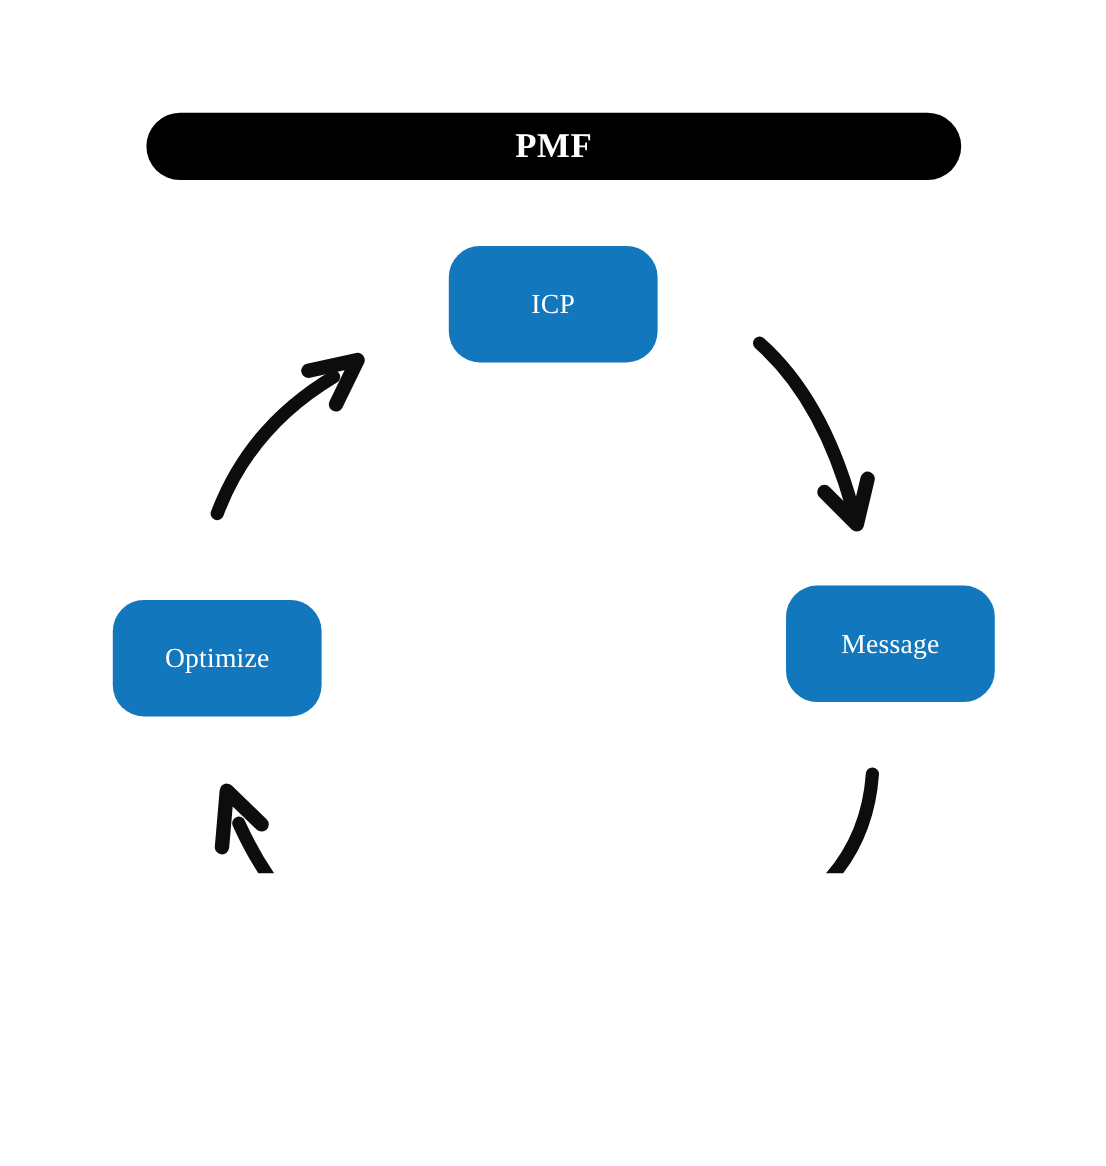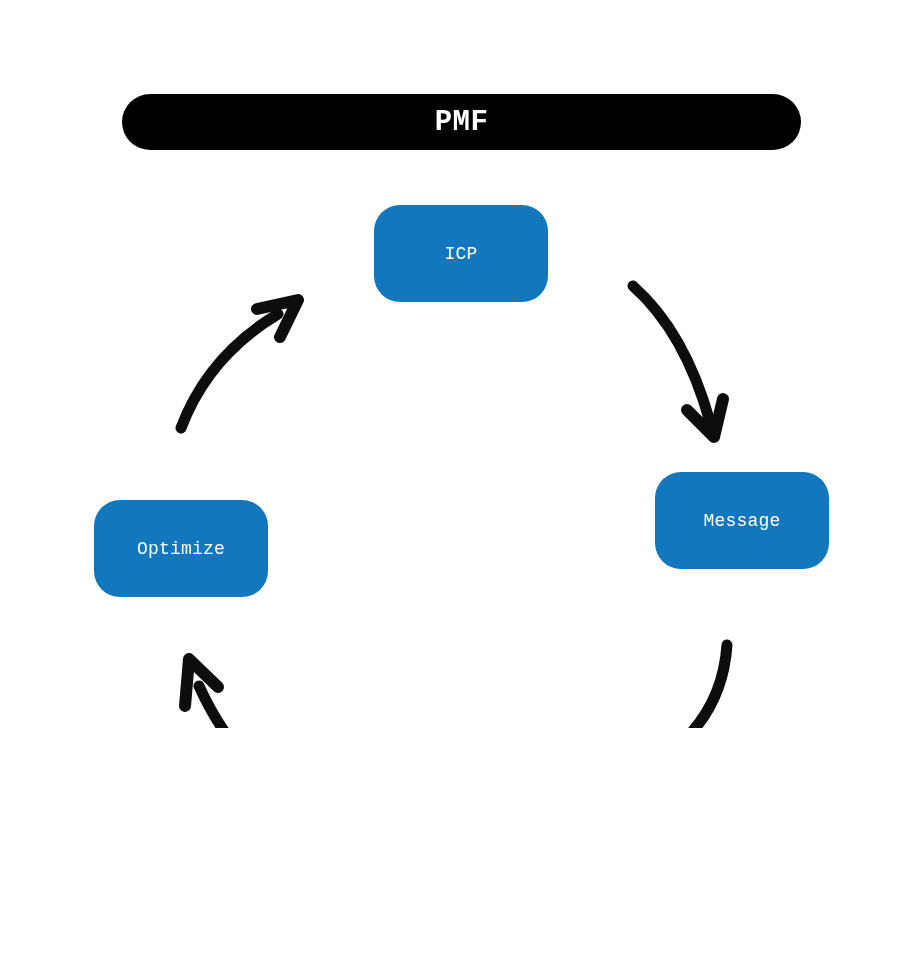--- a/index.html
+++ b/index.html
@@ -5,21 +5,21 @@
   html, body {
     margin: 0;
     padding: 0;
     background: #ffffff;
   }
   .canvas {
     position: relative;
     width: 922px;
     height: 728px;
     background: var(--background, #ffffff);
-    font-family: Liberation Mono, monospace;
+    font-family: Liberation Serif, serif;
     overflow: hidden;
   }
   .title-pill {
     position: absolute;
     left: 122px;
     top: 94px;
     width: 679px;
     height: 56px;
     border-radius: 28px;
     background: var(--title-fill, #000000);
@@ -34,26 +34,26 @@
   .node {
     position: absolute;
     width: 174px;
     height: 97px;
     border-radius: 26px;
     background: var(--node-fill, #1377bd);
     color: var(--node-text, #ffffff);
     display: flex;
     align-items: center;
     justify-content: center;
-    font-size: 18px;
+    font-size: 23px;
     font-weight: 500;
     letter-spacing: 0.2px;
   }
   .node-icp      { left: 374px; top: 205px; }
-  .node-message  { left: 655px; top: 472px; }
+  .node-message  { left: 655px; top: 488px; }
   .node-optimize { left:  94px; top: 500px; }
   .node-moment   { left: 374px; top: 785px; width: 172px; }
   svg.arrows {
     position: absolute;
     left: 0;
     top: 0;
     width: 922px;
     height: 972px;
   }
   svg.arrows path {

